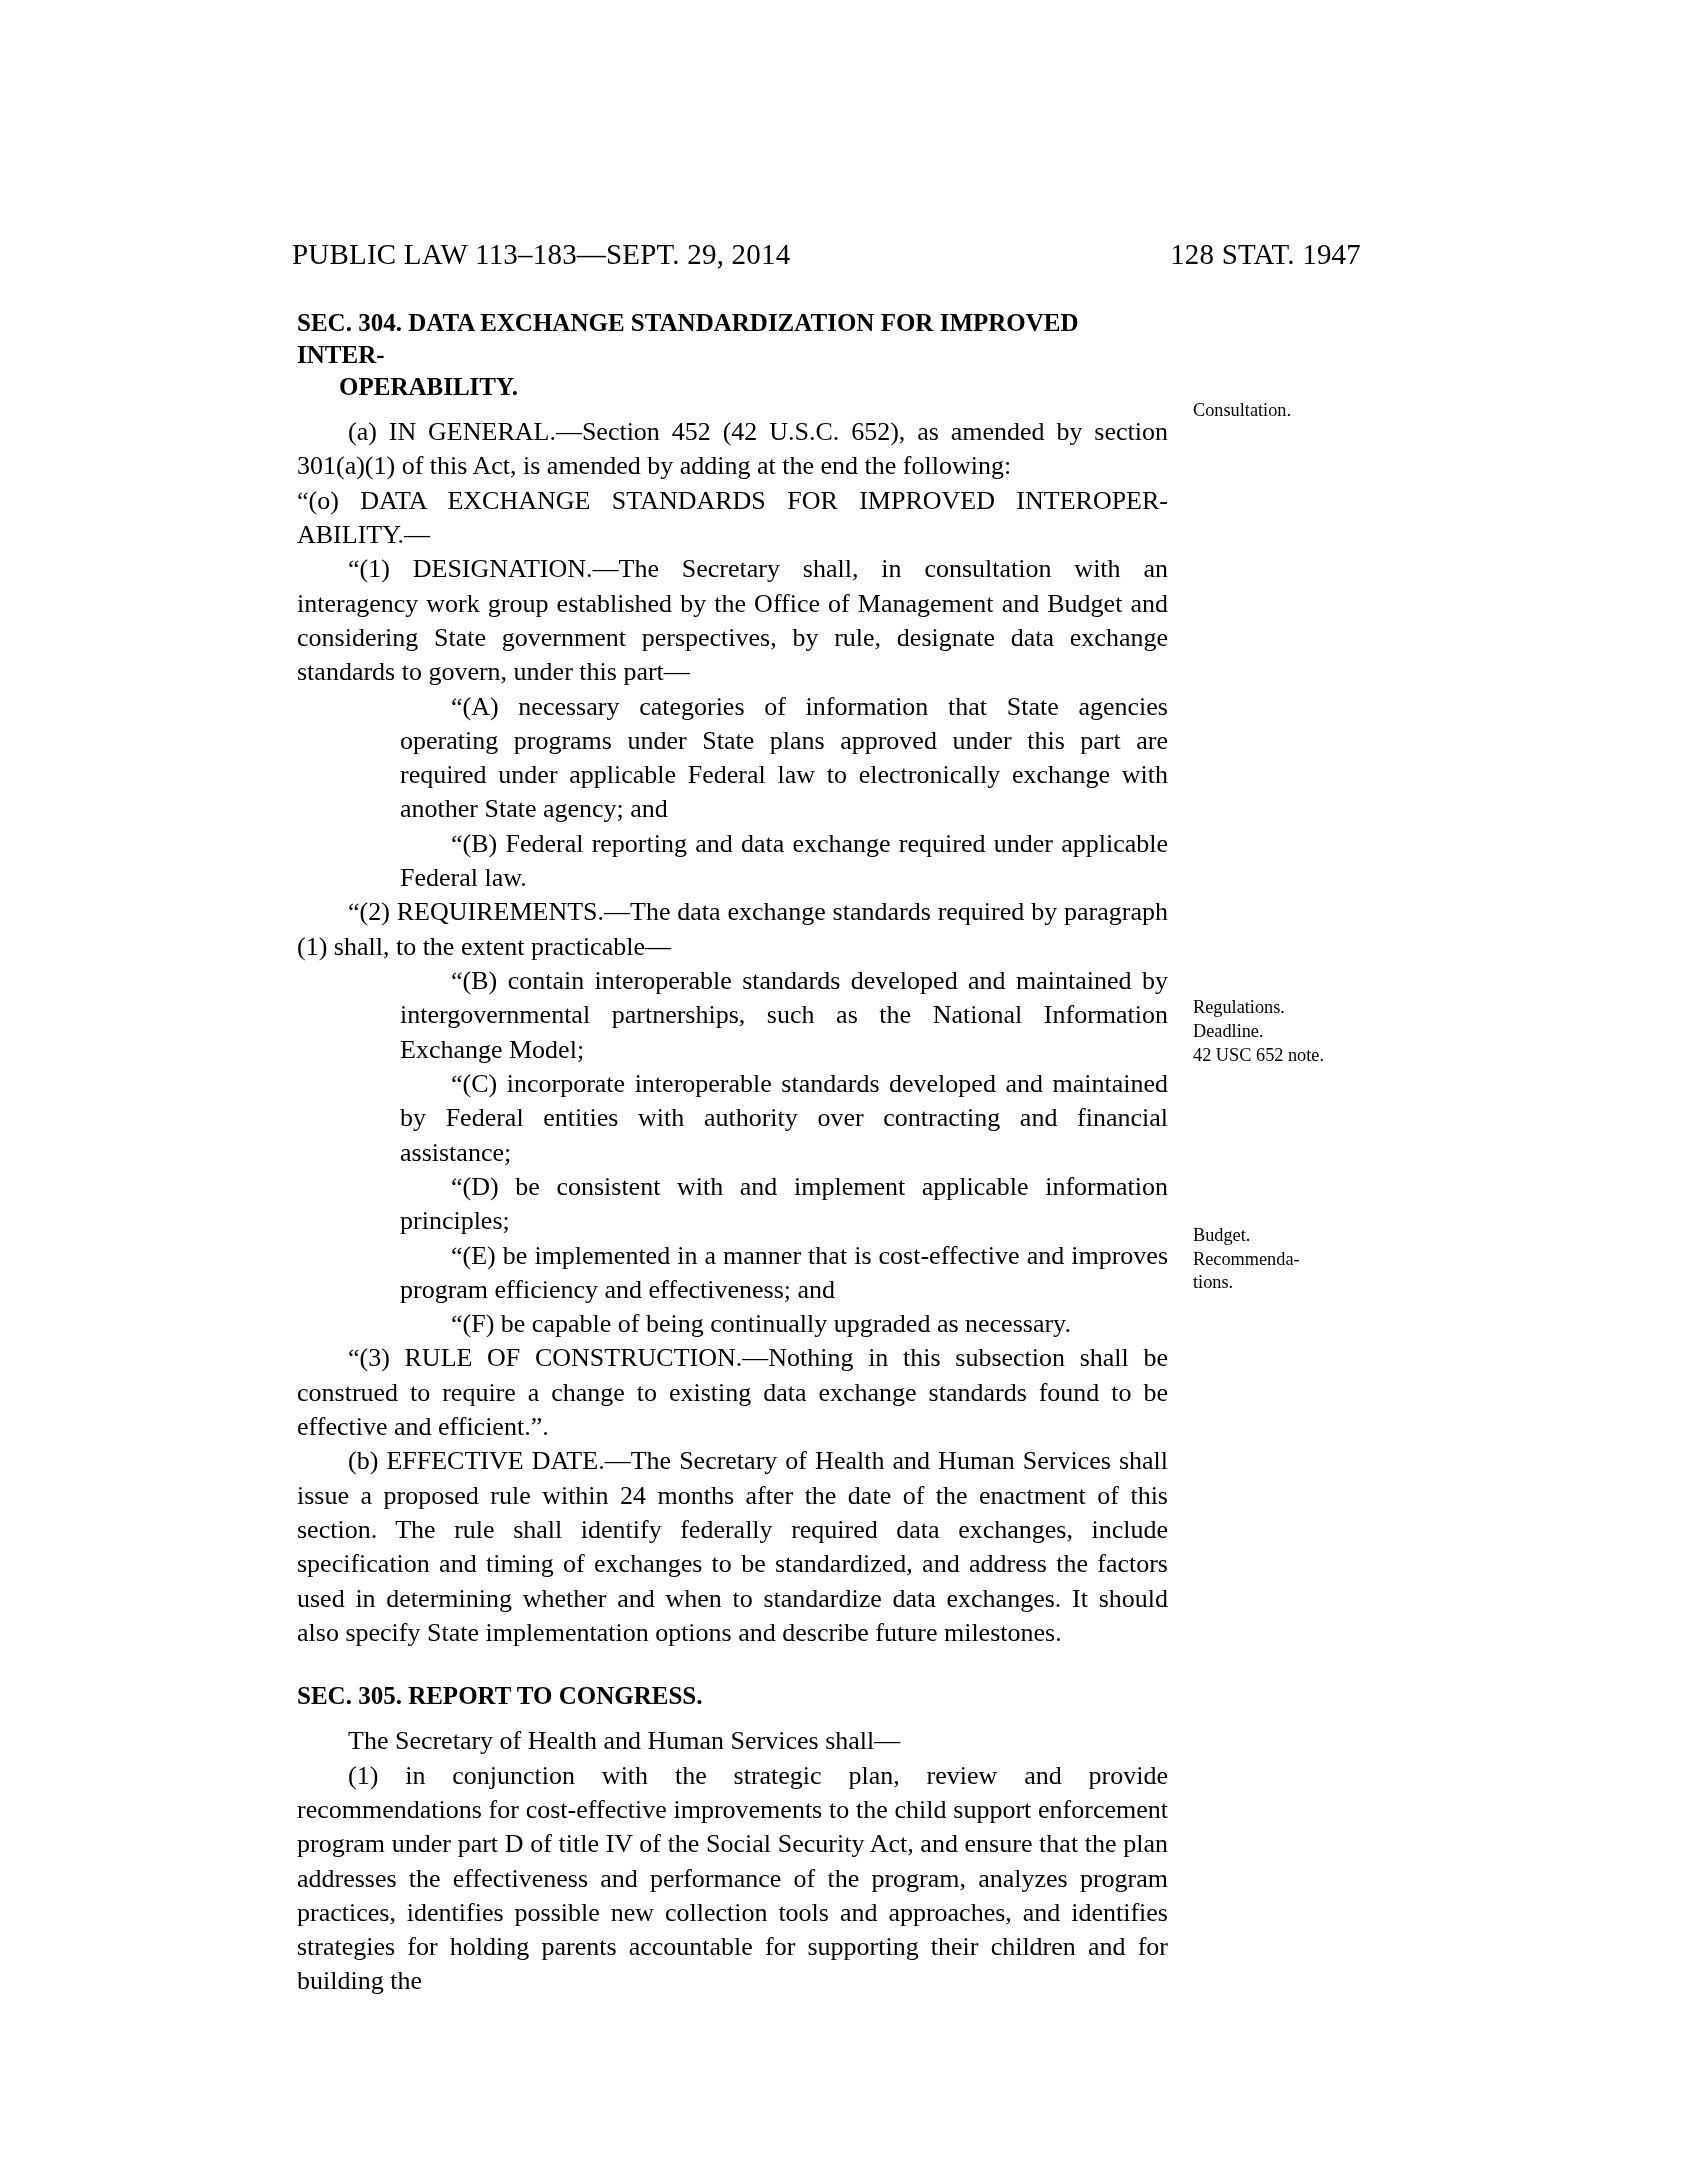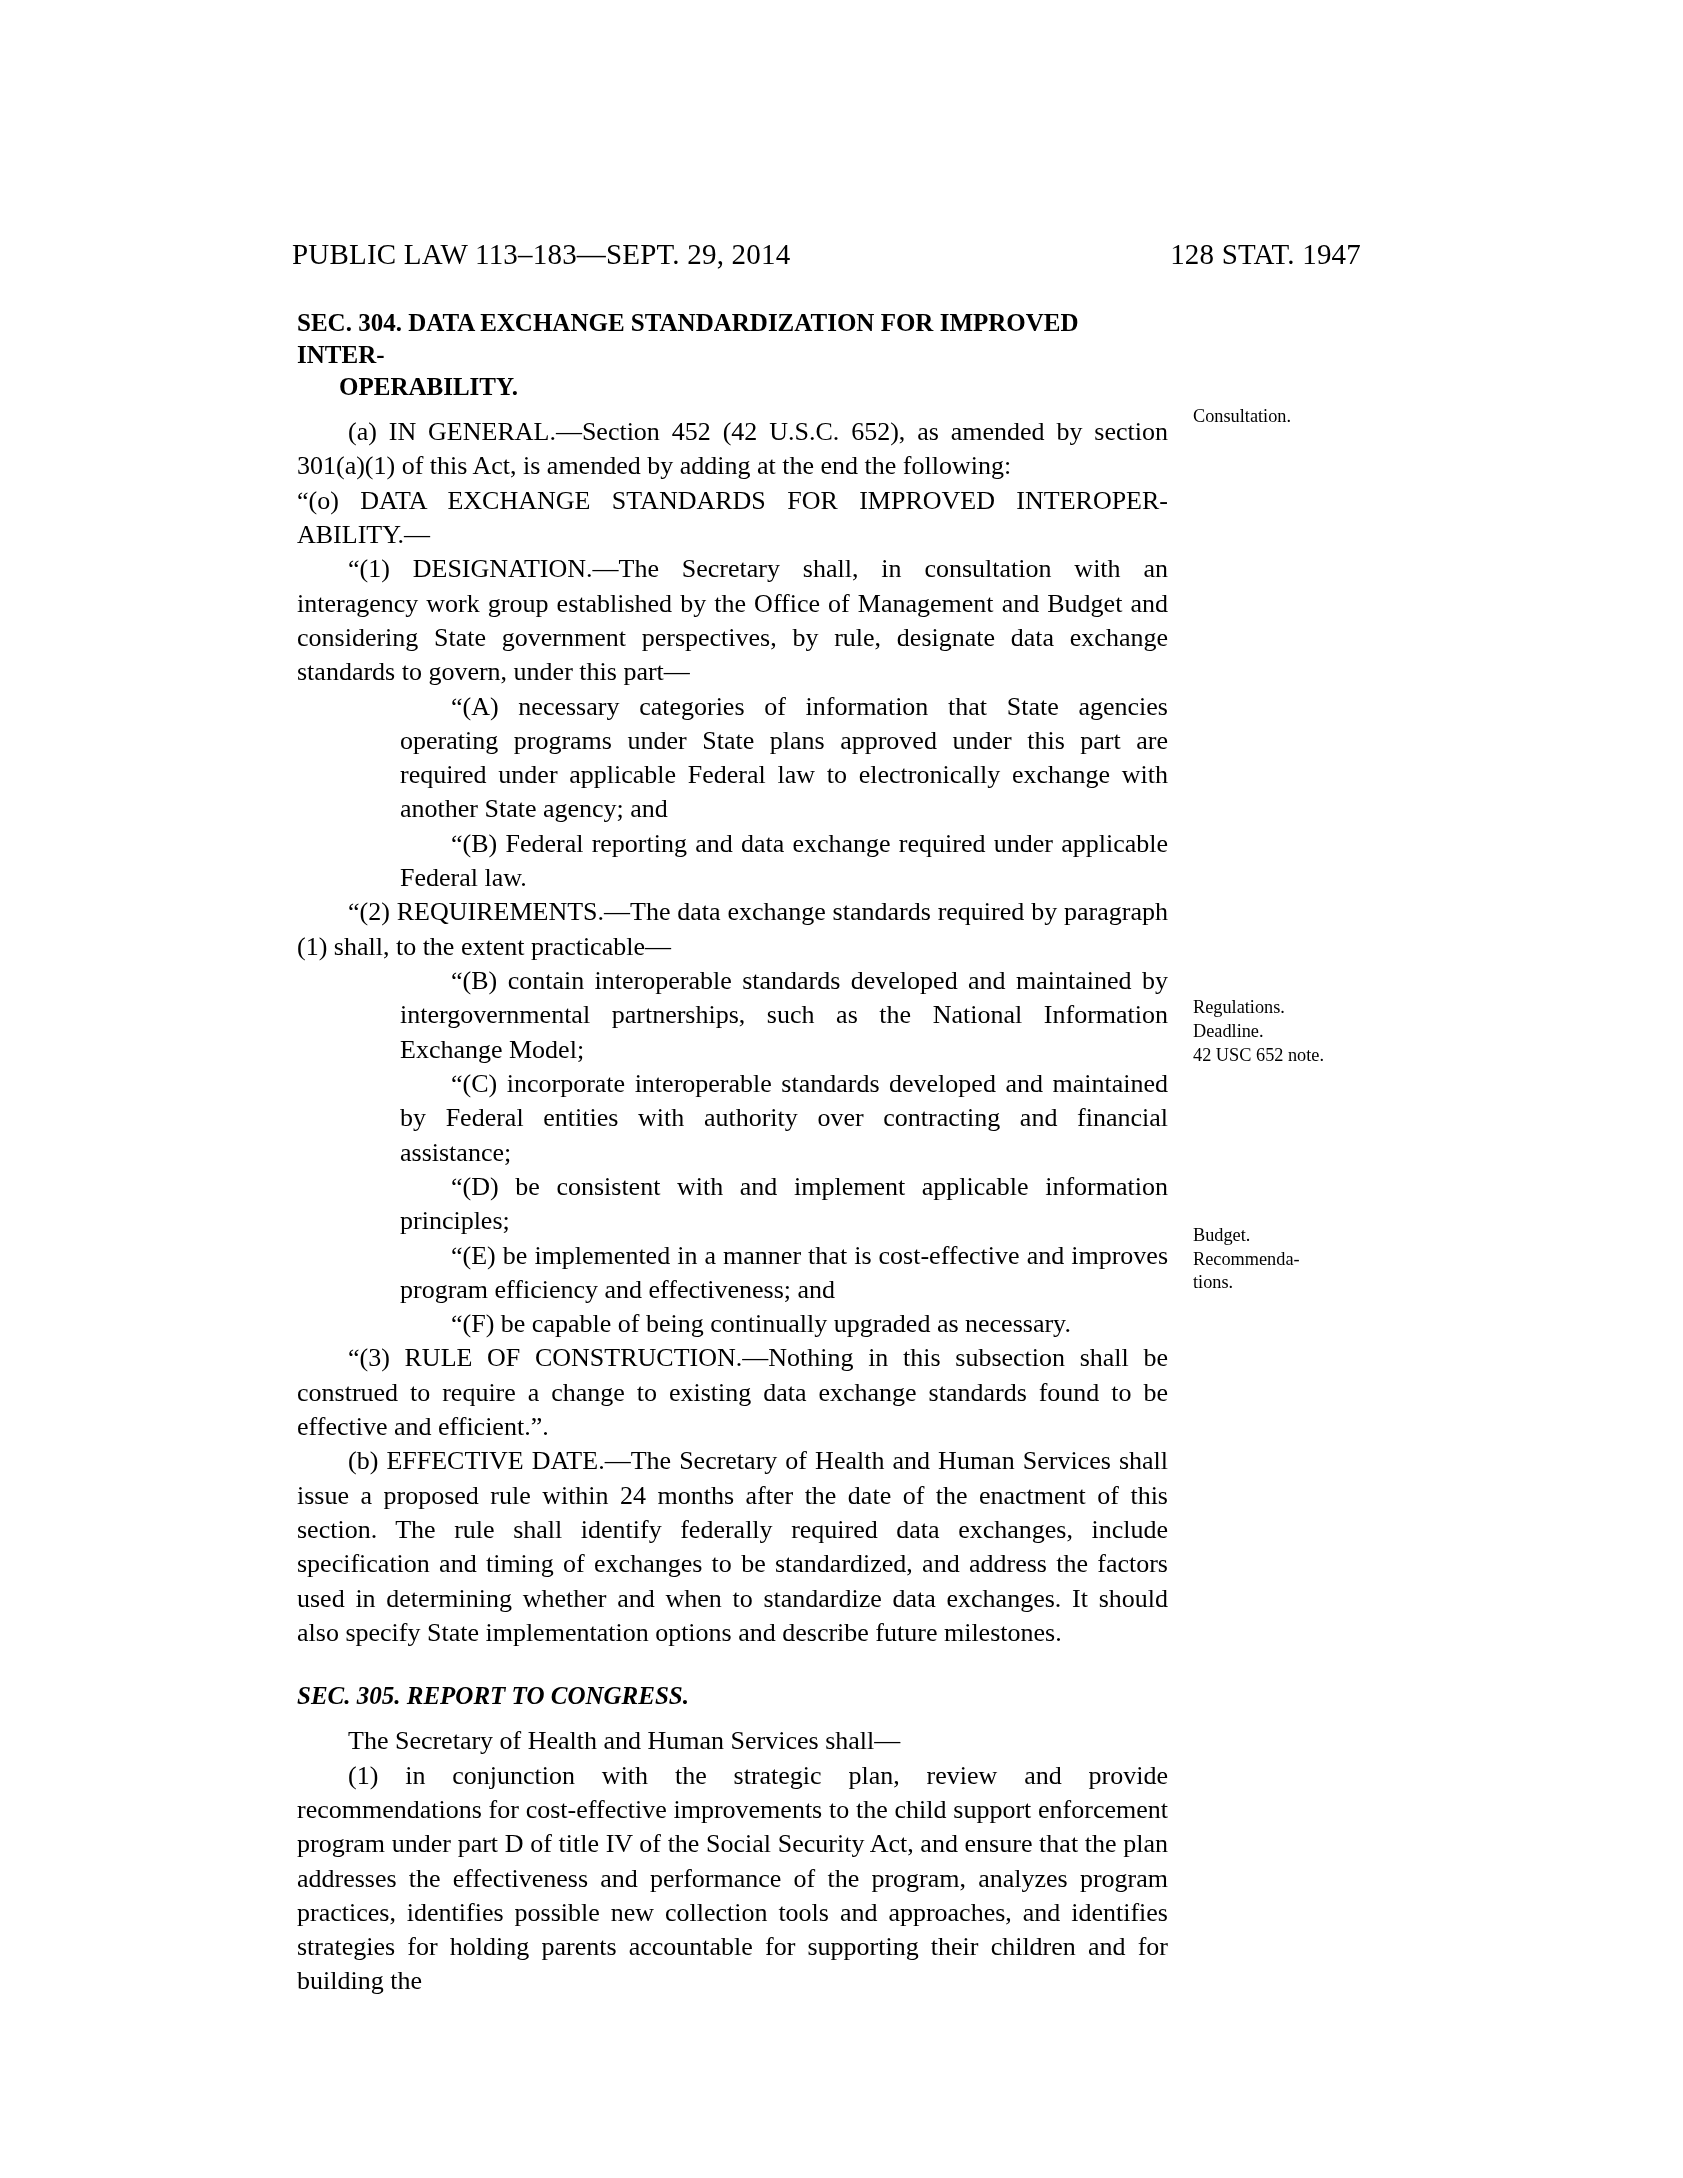--- a/index.html
+++ b/index.html
@@ -72,21 +72,21 @@
   .sec-head .cont {
     display: block;
     margin-left: 42px;
   }
   p {
     margin: 0;
   }
   .indent1 { text-indent: 51px; }
   .indent2 { text-indent: 51px; }
   .noindent { text-indent: 0; }
-  .gap-before { margin-top: 26px; font-style: italic; }
+  .gap-before { margin-top: 26px; }
 </style>
 </head>
 <body>
 
 <div class="page">
 
   <div class="header">
     <span class="left">PUBLIC LAW 113–183—SEPT. 29, 2014</span>
     <span class="right">128 STAT. 1947</span>
   </div>
@@ -112,21 +112,21 @@
     <p class="indent2">“(3) RULE OF CONSTRUCTION.—Nothing in this subsection shall be construed to require a change to existing data exchange standards found to be effective and efficient.”.</p>
     <p class="indent1">(b) EFFECTIVE DATE.—The Secretary of Health and Human Services shall issue a proposed rule within 24 months after the date of the enactment of this section. The rule shall identify federally required data exchanges, include specification and timing of exchanges to be standardized, and address the factors used in determining whether and when to standardize data exchanges. It should also specify State implementation options and describe future milestones.</p>
 
     <div class="sec-head gap-before" style="margin-top:30px;">SEC. 305. REPORT TO CONGRESS.</div>
 
     <p class="indent1">The Secretary of Health and Human Services shall—</p>
     <p class="indent2">(1) in conjunction with the strategic plan, review and provide recommendations for cost-effective improvements to the child support enforcement program under part D of title IV of the Social Security Act, and ensure that the plan addresses the effectiveness and performance of the program, analyzes program practices, identifies possible new collection tools and approaches, and identifies strategies for holding parents accountable for supporting their children and for building the</p>
   </div>
 
   <div class="sidenotes">
-    <div class="sidenote" style="top:97px;">Consultation.</div>
+    <div class="sidenote" style="top:91px;">Consultation.</div>
     <div class="sidenote" style="top:688px;">Regulations.</div>
     <div class="sidenote" style="top:712px;">Deadline.</div>
     <div class="sidenote" style="top:736px;">42 USC 652 note.</div>
     <div class="sidenote" style="top:916px;">Budget.</div>
     <div class="sidenote" style="top:940px;">Recommenda-</div>
     <div class="sidenote" style="top:963px;">tions.</div>
   </div>
 
 </div>
 

